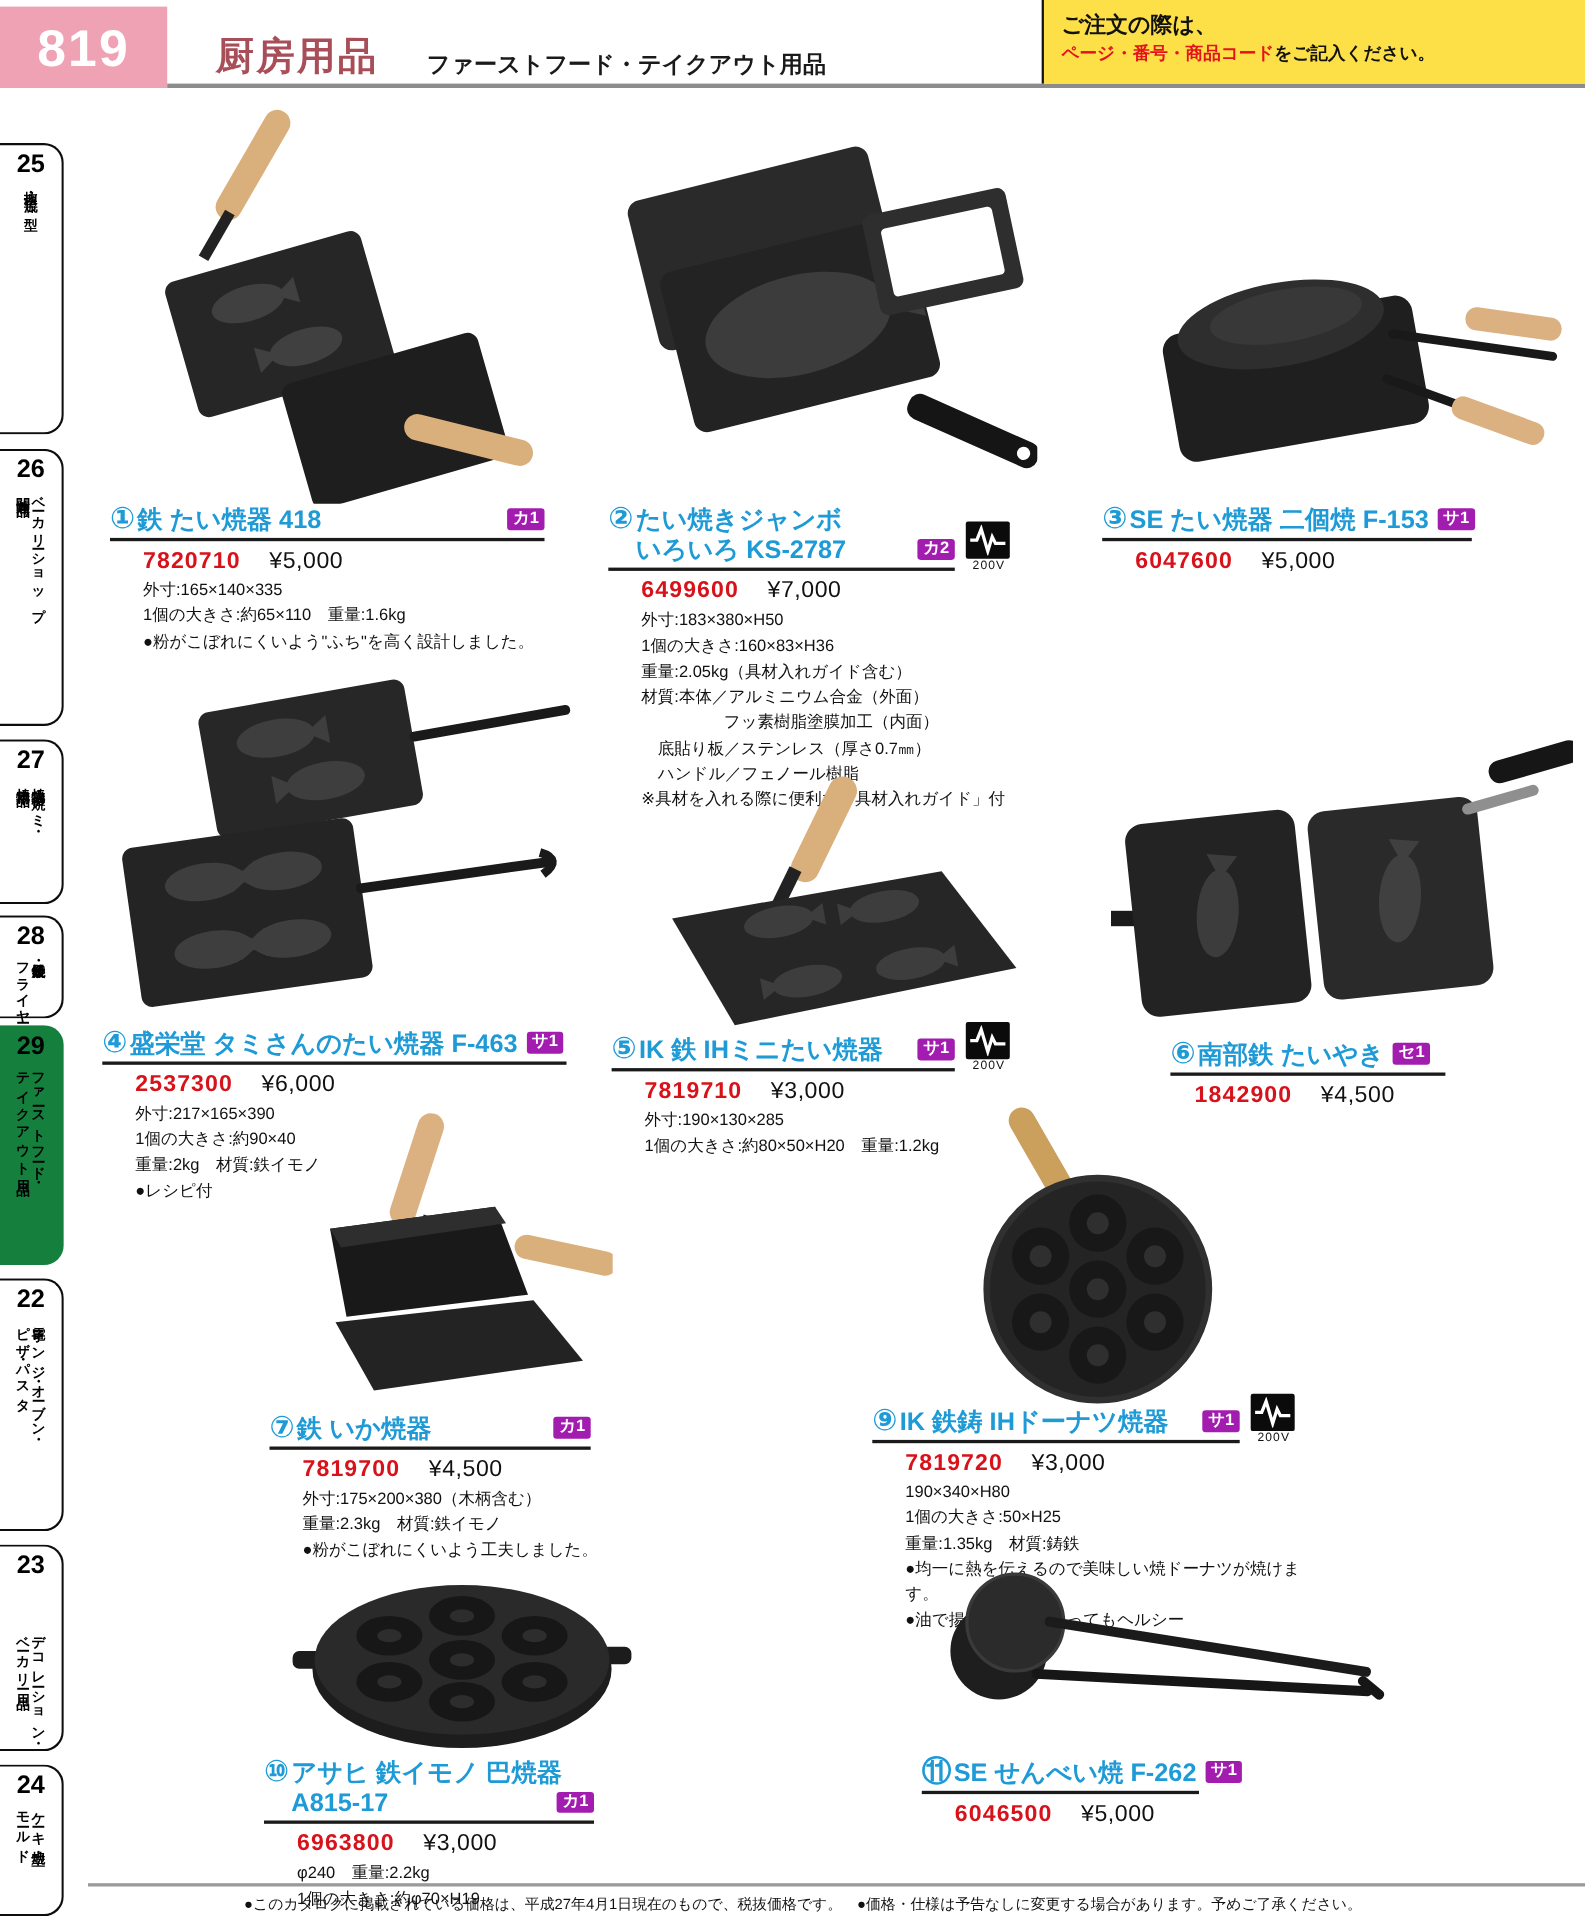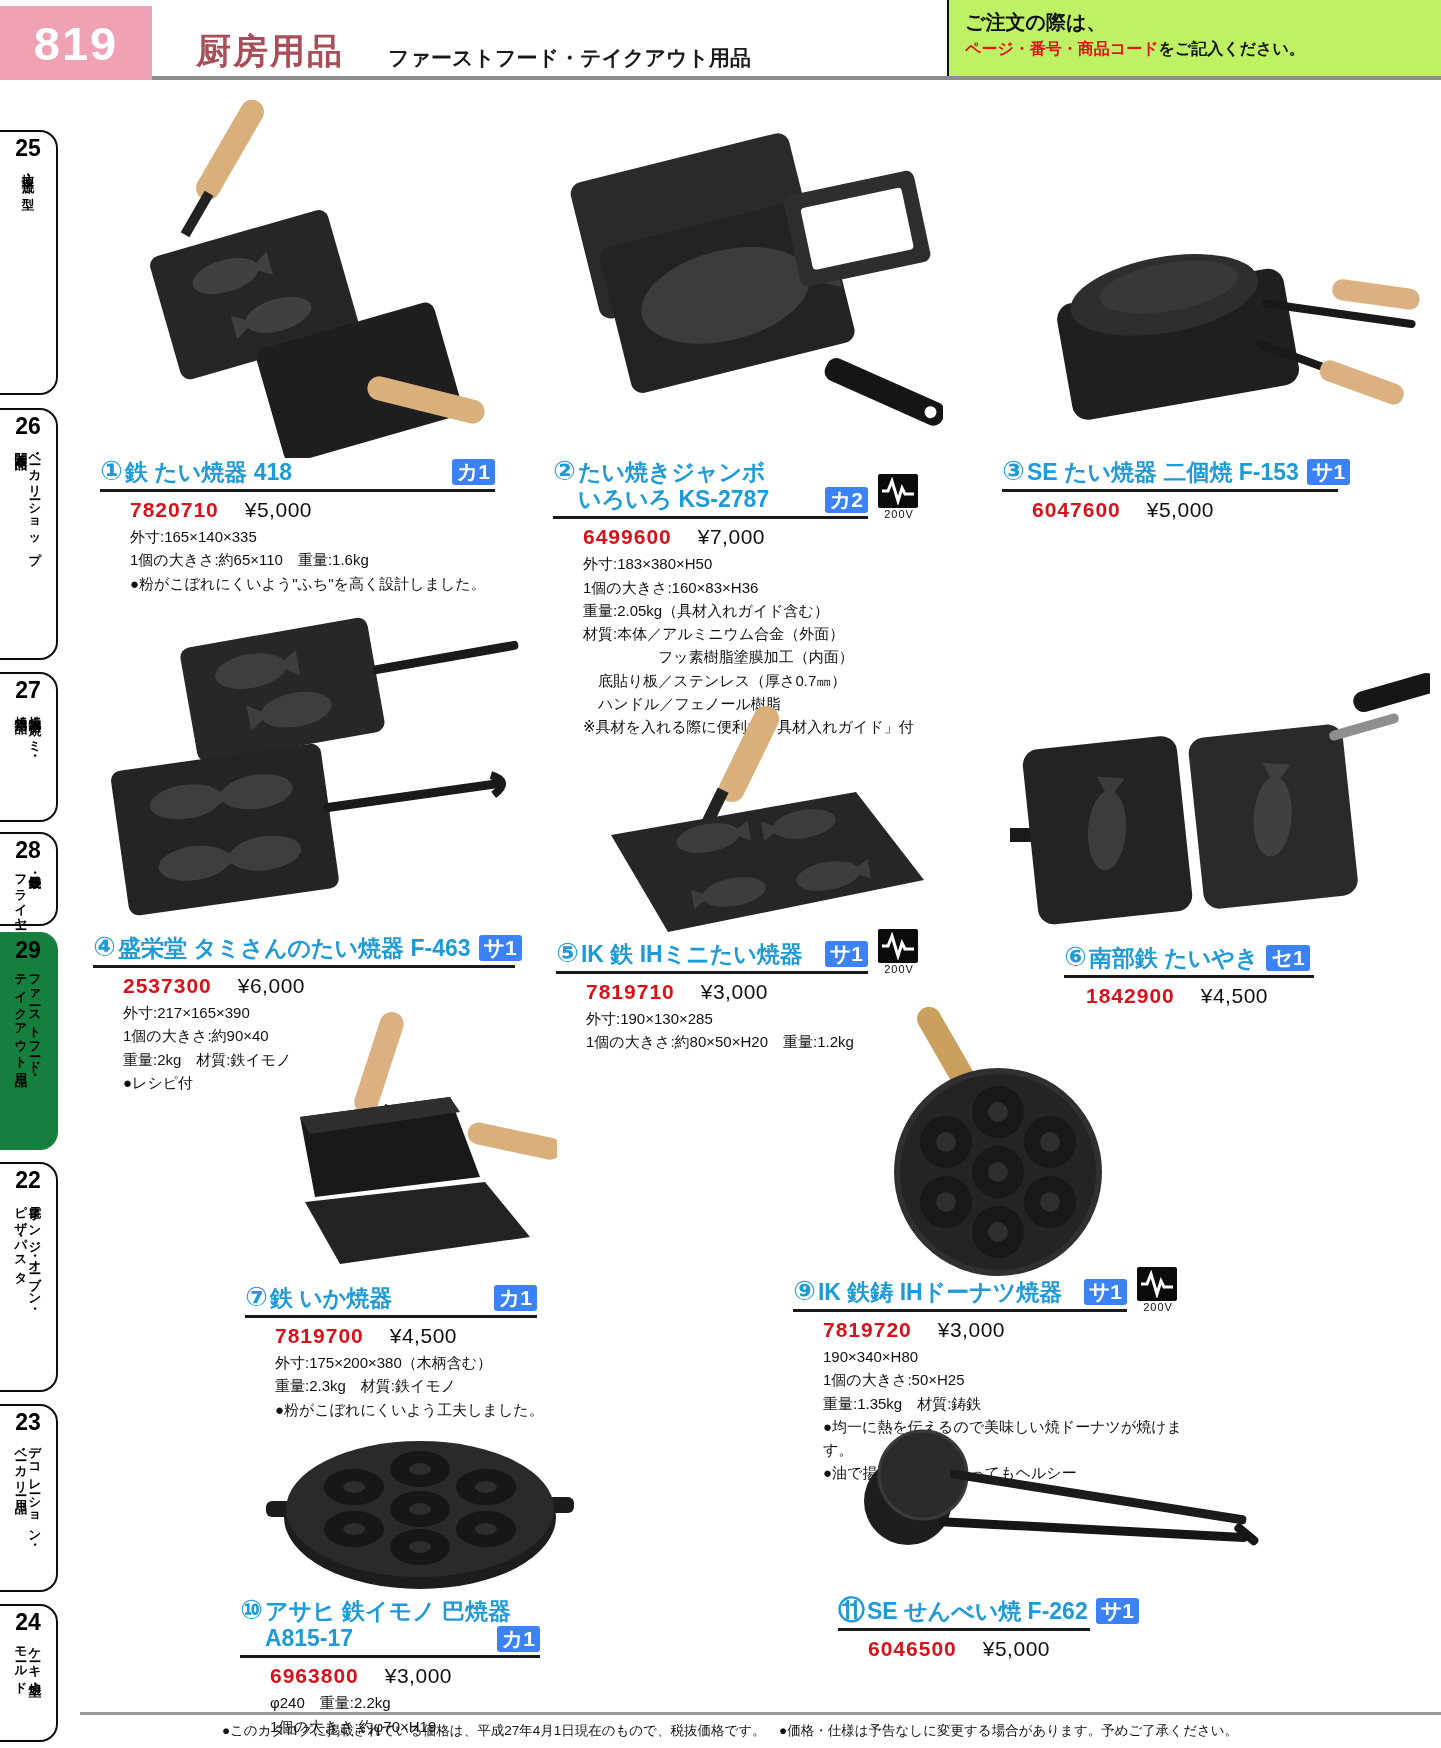--- a/index.html
+++ b/index.html
@@ -6,21 +6,21 @@
   #page{position:relative;width:1441px;height:1748px;background:#fff;overflow:hidden;
         font-family:"Liberation Sans","DejaVu Sans",sans-serif;color:#111;}
 
   
   .hdr-pink{position:absolute;left:0;top:6px;width:152px;height:74px;background:#efa2b4;
             display:flex;align-items:center;justify-content:center;}
   .hdr-pink span{color:#fff;font-size:47px;font-weight:bold;letter-spacing:2px;}
   .hdr-cat{position:absolute;left:196px;top:28px;font-size:35px;font-weight:bold;color:#a84e58;letter-spacing:2px;}
   .hdr-sub{position:absolute;left:388px;top:44px;font-size:21px;font-weight:bold;color:#1a1a1a;}
   .hdr-rule{position:absolute;left:152px;top:76px;width:1289px;height:4px;background:#8c8c8c;}
-  .hdr-order{position:absolute;left:947px;top:0;width:494px;height:76px;background:#bef264;
+  .hdr-order{position:absolute;left:947px;top:0;width:494px;height:76px;background:#fde047;
              border-left:2px solid #111;box-sizing:border-box;padding:9px 14px 0 16px;}
   .hdr-order .l1{font-size:20px;font-weight:bold;color:#111;}
   .hdr-order .l2{font-size:16px;font-weight:bold;margin-top:3px;color:#111;}
   .hdr-order .hl{color:#e3131b;}
 
   
   .tab{position:absolute;left:0;width:58px;background:#fff;border:2.5px solid #0d0d0d;border-left:none;
        border-radius:0 18px 18px 0;box-sizing:border-box;display:flex;flex-direction:column;
        align-items:center;padding-top:5px;}
   .tab.active{background:#15803d;border-color:transparent;}
@@ -29,21 +29,21 @@
             font-size:12.5px;line-height:14px;letter-spacing:2px;font-weight:bold;color:#000;}
 
   
   .product{position:absolute;}
   .photo{position:relative;}
   .photo svg{display:block;}
   .trow{position:relative;display:flex;align-items:baseline;border-bottom:3px solid #1a1a1a;
         padding-bottom:3px;}
   .circ{color:#1e9ad6;font-size:27px;font-weight:bold;line-height:1;margin-right:2px;}
   .pname{color:#1e9ad6;font-size:23px;font-weight:bold;white-space:nowrap;line-height:1.18;}
-  .badge{align-self:center;background:#3b82f6;color:#fff;font-size:21px;font-weight:bold;
+  .badge{align-self:center;background:#a21caf;color:#fff;font-size:15px;font-weight:bold;
          padding:1px 5px 2px 5px;border-radius:3px;line-height:1.1;white-space:nowrap;}
   .badge.push{margin-left:auto;}
   .badge.inl{margin-left:8px;}
   .tlines{flex:1;display:flex;flex-direction:column;}
   .tlines .l2{display:flex;align-items:center;}
   .pwr{position:absolute;right:-52px;bottom:-4px;width:42px;text-align:center;}
   .pwr-box{display:block;width:40px;height:34px;background:#0b0b0b;border-radius:2px;
            display:flex;align-items:center;justify-content:center;}
   .pwr-label{display:block;font-size:11px;color:#111;letter-spacing:1px;margin-top:0px;}
   .pbody{padding-left:30px;}
@@ -94,21 +94,21 @@
   <div class="tab active" style="top:932px;height:218px;">
     <span class="num">29</span>
     <span class="lbl">ファーストフード・
 テイクアウト用品</span>
   </div>
   <div class="tab" style="top:1162px;height:230px;">
     <span class="num">22</span>
     <span class="lbl">電子レンジ・オーブン・
 ピザ・パスタ</span>
   </div>
-  <div class="tab" style="top:1404px;height:188px;">
+  <div class="tab" style="top:1404px;height:188px;gap:40px;">
     <span class="num">23</span>
     <span class="lbl">デコレーション・
 ベーカリー用品</span>
   </div>
   <div class="tab" style="top:1604px;height:138px;align-items:center;">
     <span class="num">24</span>
     <span class="lbl">ケーキ焼型・
 モールド</span>
   </div>
 

